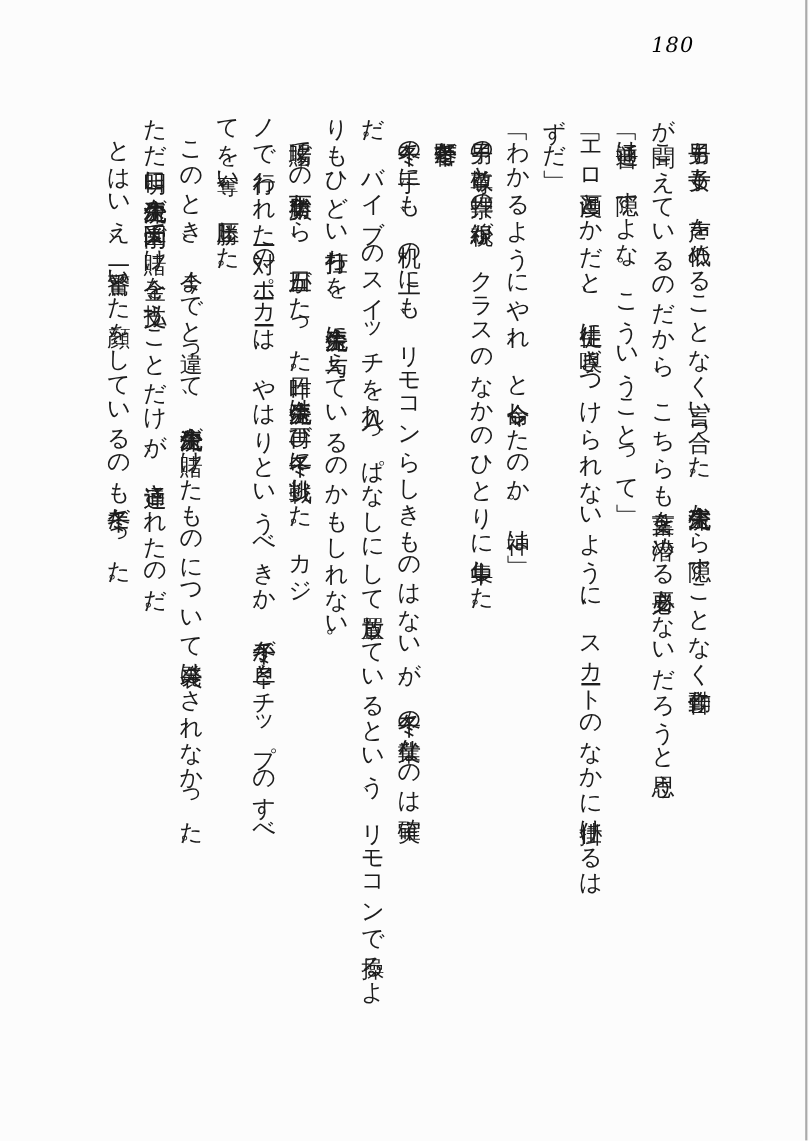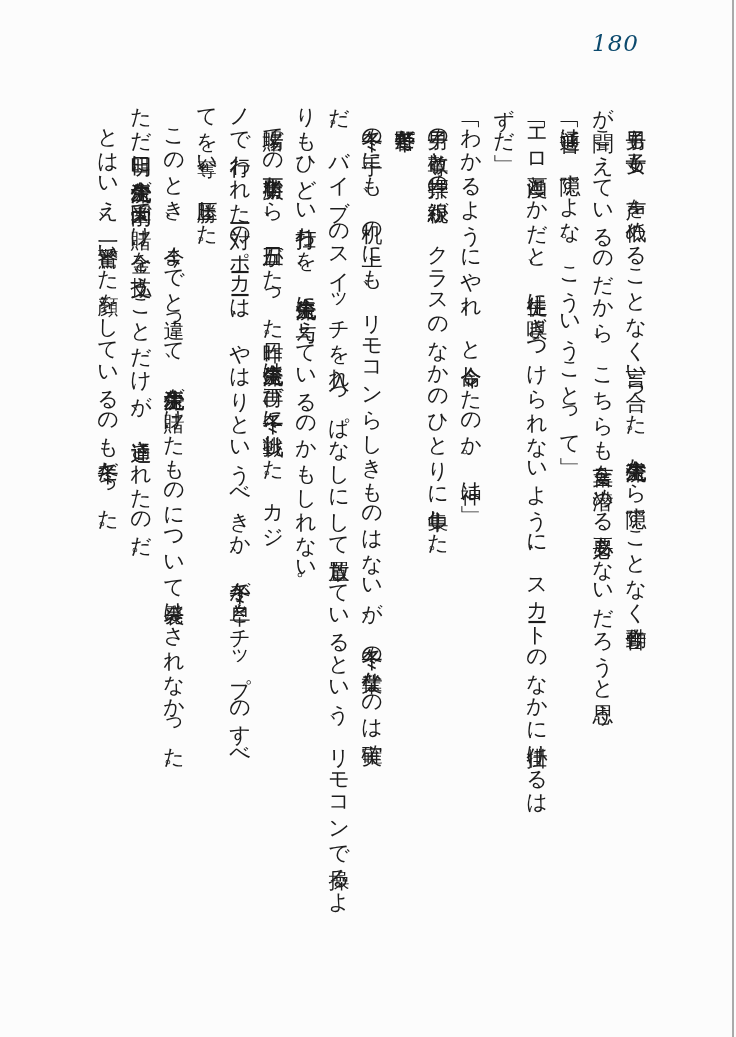--- a/index.html
+++ b/index.html
@@ -20,23 +20,23 @@
     top: 0;
     right: 2px;
     width: 2px;
     height: 100%;
     background: #aaaaaa;
   }
   .page-number {
     position: absolute;
     top: 30px;
     left: 592px;
-    font-size: 23px;
+    font-size: 19px;
     font-style: italic;
-    color: #0c4a6e;
+    color: #000000;
     letter-spacing: 1px;
   }
   .page-text {
     position: absolute;
     top: 93px;
     right: 84px;
     height: 838px;
     writing-mode: vertical-rl;
     text-orientation: mixed;
     font-size: 21px;

